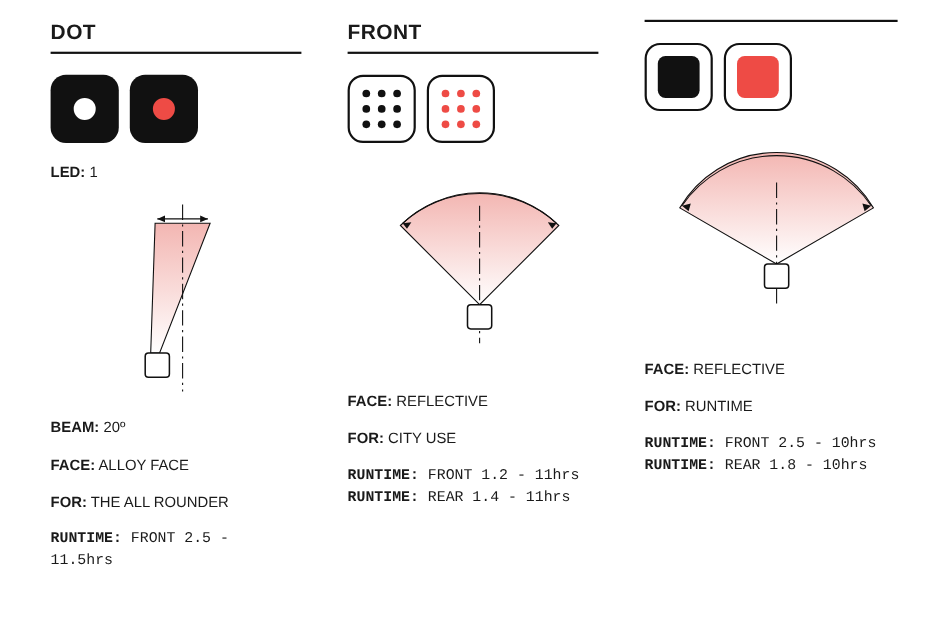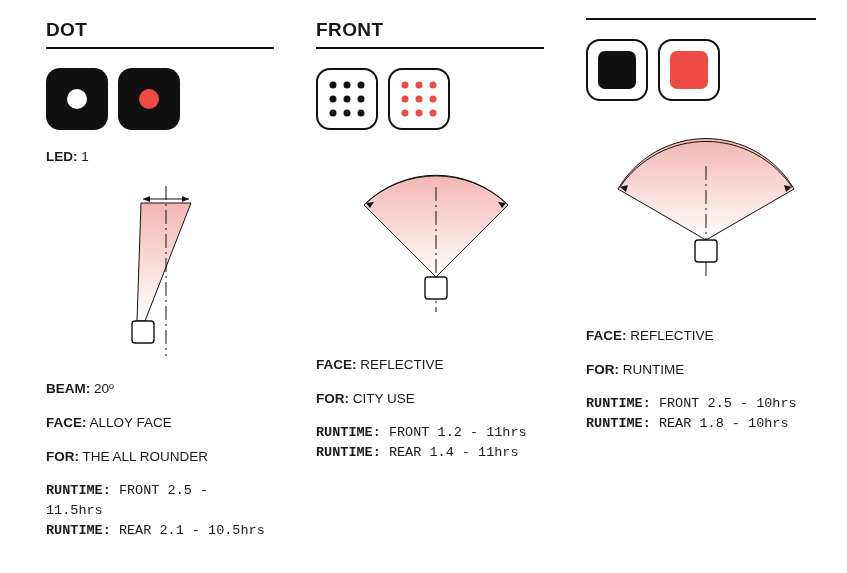--- a/index.html
+++ b/index.html
@@ -183,24 +183,20 @@
           <b>FOR:</b>
           <span>THE ALL ROUNDER</span>
         </div>
       </div>
 
       <div class="runtime-block">
         <div class="spec">
           <b>RUNTIME:</b>
           <span>FRONT 2.5 - 11.5hrs</span>
         </div>
-        <div class="spec">
-          <b>RUNTIME:</b>
-          <span>REAR 2.1 - 10.5hrs</span>
-        </div>
       </div>
     </div>
 
     <div class="col c2">
       <div class="col-title">FRONT</div>
       <div class="title-rule"></div>
 
       <div class="icon-row">
         <div class="icon-box outline">
           <span class="grid9 black">

